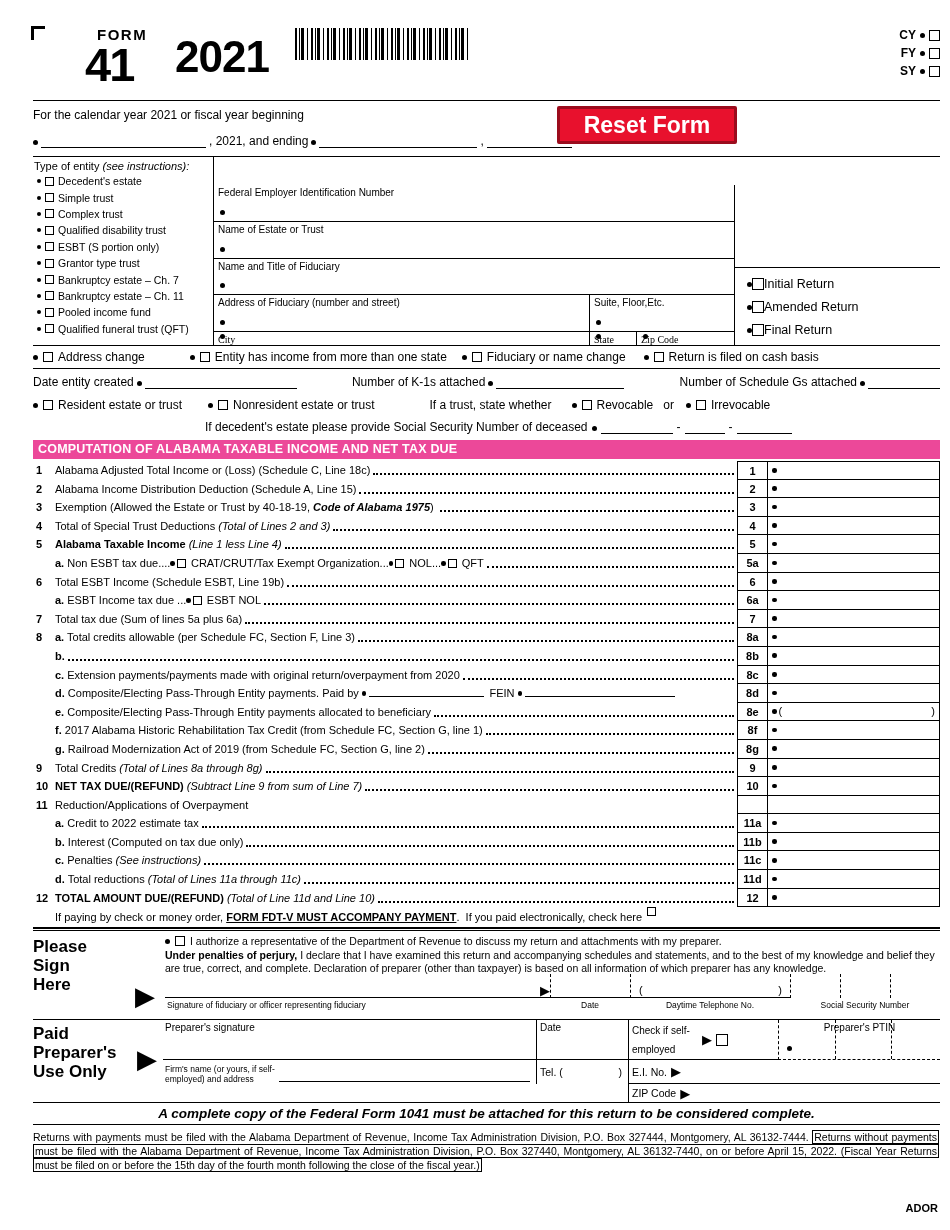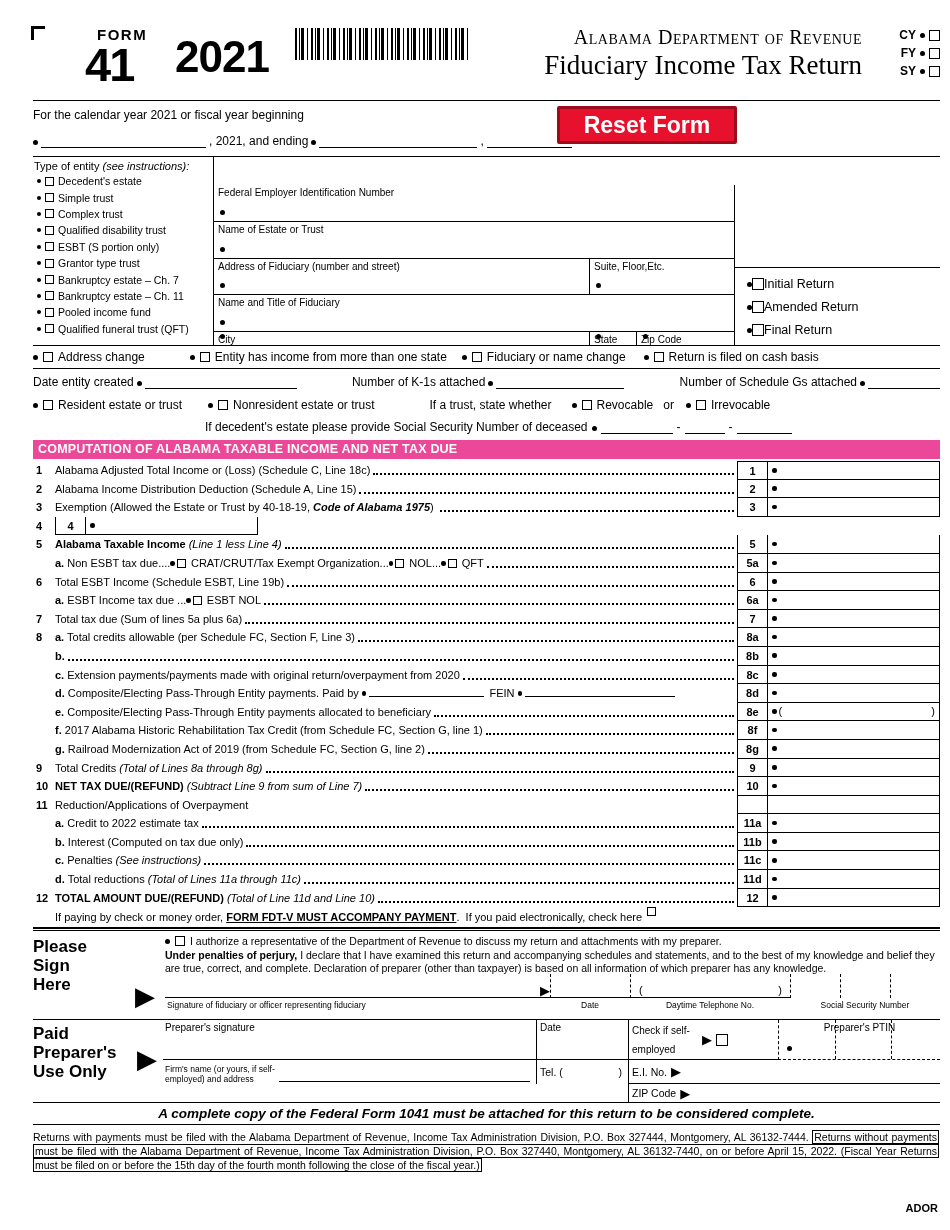--- a/index.html
+++ b/index.html
@@ -38,21 +38,21 @@
 
 
 .ent { display:flex; border-top:1px solid #000; border-bottom:1px solid #000; height:190px; }
 .ent-left { flex:0 0 181px; border-right:1px solid #000; padding:3px 2px 0 1px; }
 .ent-left .thead { font-size:11px; margin-bottom:1px; }
 .ent-item { display:flex; align-items:center; gap:4px; height:16.4px; font-size:10.5px; padding-left:3px; }
 .ent-item .dot { width:4px; height:4px; }
 .ent-item .cbx { width:9px; height:9px; }
 .ent-mid { flex:1; border-right:1px solid #000; display:flex; flex-direction:column;margin-top:28px; }
 .mrow { border-bottom:1px solid #000; height:37px; display:flex; }
-.mrow:last-child { border-bottom:none; flex:1; }
+.mrow:last-child { border-bottom:none; flex:1;font-family:Liberation Serif, serif; }
 .mcell { position:relative; flex:1; }
 .mcell .flabel { font-size:10px; padding:2px 0 0 4px; }
 .mcell .dot { position:absolute; left:6px; bottom:6px; }
 .mcell.suite { flex:0 0 145px; border-left:1px solid #000; }
 .mcell.state { flex:0 0 47px; border-left:1px solid #000; }
 .mcell.zipc { flex:0 0 98px; border-left:1px solid #000; }
 .ent-right { flex:0 0 205px; display:flex; flex-direction:column; }
 .ent-right .spacer-top { height:111px; border-bottom:1px solid #000; }
 .status-list { padding:9px 0 0 12px; display:flex; flex-direction:column; gap:9px; }
 .status-item { display:flex; align-items:center; font-size:12.5px; }
@@ -174,24 +174,20 @@
 <div class="page">
 
   <div class="hdr">
     <div class="corner"></div>
     <div class="form-id">
       <span class="fl">FORM</span>
       <div class="fn">41</div>
     </div>
     <div class="fy">2021</div>
     <div class="barcode"></div>
-    <div class="dept-blk">
-      <div class="dept">Alabama Department of Revenue</div>
-      <div class="ttl">Fiduciary Income Tax Return</div>
-    </div>
     <div class="periods">
         <div class="period">
           <span>CY</span>
           <span class="dot"></span>
           <span class="cbx"></span>
         </div>
         <div class="period">
           <span>FY</span>
           <span class="dot"></span>
           <span class="cbx"></span>
@@ -284,31 +280,31 @@
         </div>
       </div>
       <div class="mrow">
         <div class="mcell">
           <div class="flabel">Name of Estate or Trust</div>
           <span class="dot"></span>
         </div>
       </div>
       <div class="mrow">
         <div class="mcell">
+          <div class="flabel">Name and Title of Fiduciary</div>
+          <span class="dot"></span>
+        </div>
+      </div>
+      <div class="mrow">
+        <div class="mcell">
           <div class="flabel">Address of Fiduciary (number and street)</div>
           <span class="dot"></span>
         </div>
         <div class="mcell suite">
           <div class="flabel">Suite, Floor,Etc.</div>
-          <span class="dot"></span>
-        </div>
-      </div>
-      <div class="mrow">
-        <div class="mcell">
-          <div class="flabel">Name and Title of Fiduciary</div>
           <span class="dot"></span>
         </div>
       </div>
       <div class="mrow">
         <div class="mcell">
           <div class="flabel">City</div>
           <span class="dot"></span>
         </div>
         <div class="mcell state">
           <div class="flabel">State</div>
@@ -454,20 +450,25 @@
           <span class="sg-n">) </span>
           <span class="leader"></span>
         </span>
         <span class="cbox">3</span>
         <span class="camt">
           <span class="dot"></span>
         </span>
       </div>
       <div class="crow">
         <span class="cnum">4</span>
+        <span class="clabel">
+          <span class="sg-n">Total of Special Trust Deductions </span>
+          <span class="sg-i">(Total of Lines 2 and 3)</span>
+          <span class="leader"></span>
+        </span>
         <span class="cbox">4</span>
         <span class="camt">
           <span class="dot"></span>
         </span>
       </div>
       <div class="crow">
         <span class="cnum">5</span>
         <span class="clabel">
           <span class="sg-b">Alabama Taxable Income </span>
           <span class="sg-i">(Line 1 less Line 4)</span>

